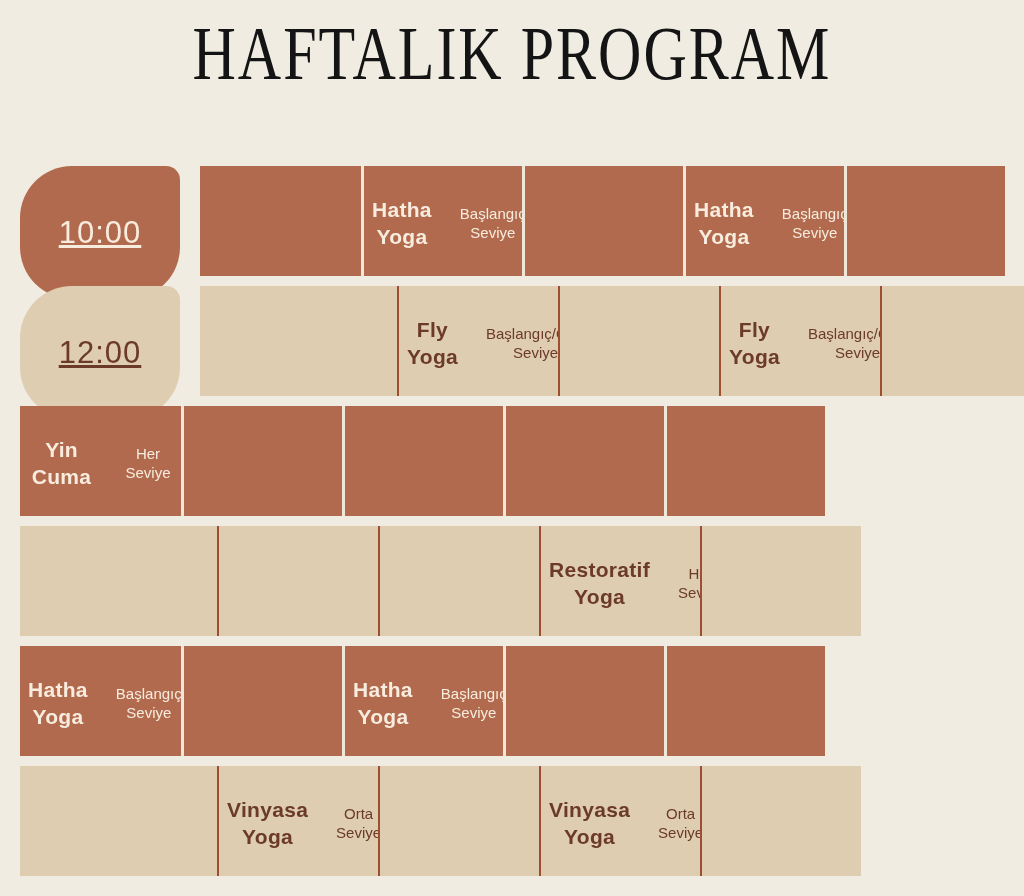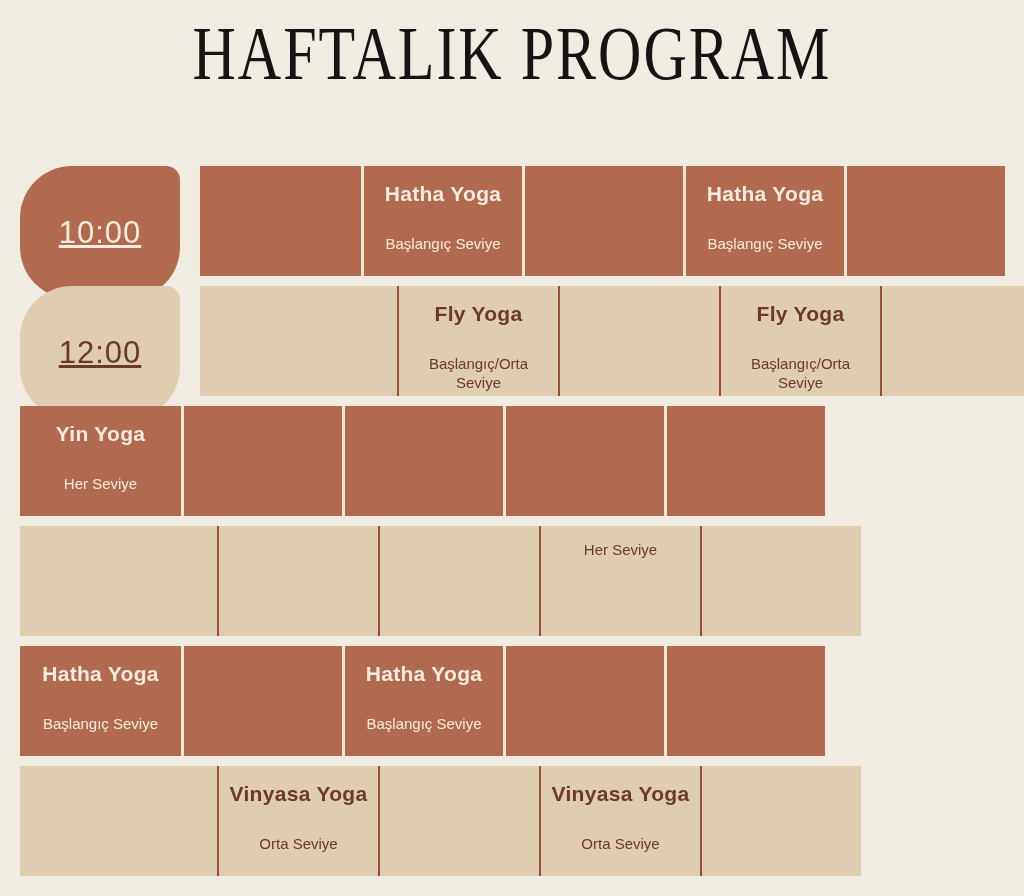--- a/index.html
+++ b/index.html
@@ -73,21 +73,21 @@
     margin-left: 20px;
     width: 805px;
     flex: 0 0 805px;
     display: grid;
     grid-template-columns: repeat(5, 1fr);
   }
   .row.terracotta .cells { background: var(--terracotta, #B16A4E); }
   .row.beige      .cells { background: var(--beige, #DFCDB1); padding-left: 36px; }
   .cell {
     display: flex;
-    flex-direction: column;
+    flex-direction: row;
     align-items: center;
     text-align: center;
     padding: 15px 8px 10px;
     gap: 28px;
     box-sizing: border-box;
     overflow: hidden;
   }
   .row.terracotta .cell + .cell { border-left: 3px solid var(--divider-light, #EFE7D8); }
   .row.beige      .cell + .cell { border-left: 2px solid var(--divider-dark, #9E4E33); }
   .class-title {
@@ -139,35 +139,36 @@
           <div class="cell">
             <div class="class-title">Fly Yoga</div>
             <div class="class-level">Başlangıç/Orta Seviye</div>
           </div>
           <div class="cell"></div>
         </div>
       </div>
       <div class="row terracotta">
         <div class="cells">
           <div class="cell">
-            <div class="class-title">Yin Yoga</div>
+            <div class="class-title">Yin Cuma</div>
             <div class="class-level">Her Seviye</div>
           </div>
           <div class="cell"></div>
           <div class="cell"></div>
           <div class="cell"></div>
           <div class="cell"></div>
         </div>
       </div>
       <div class="row beige">
         <div class="cells">
           <div class="cell"></div>
           <div class="cell"></div>
           <div class="cell"></div>
           <div class="cell">
+            <div class="class-title">Restoratif Yoga</div>
             <div class="class-level">Her Seviye</div>
           </div>
           <div class="cell"></div>
         </div>
       </div>
       <div class="row terracotta">
         <div class="cells">
           <div class="cell">
             <div class="class-title">Hatha Yoga</div>
             <div class="class-level">Başlangıç Seviye</div>

